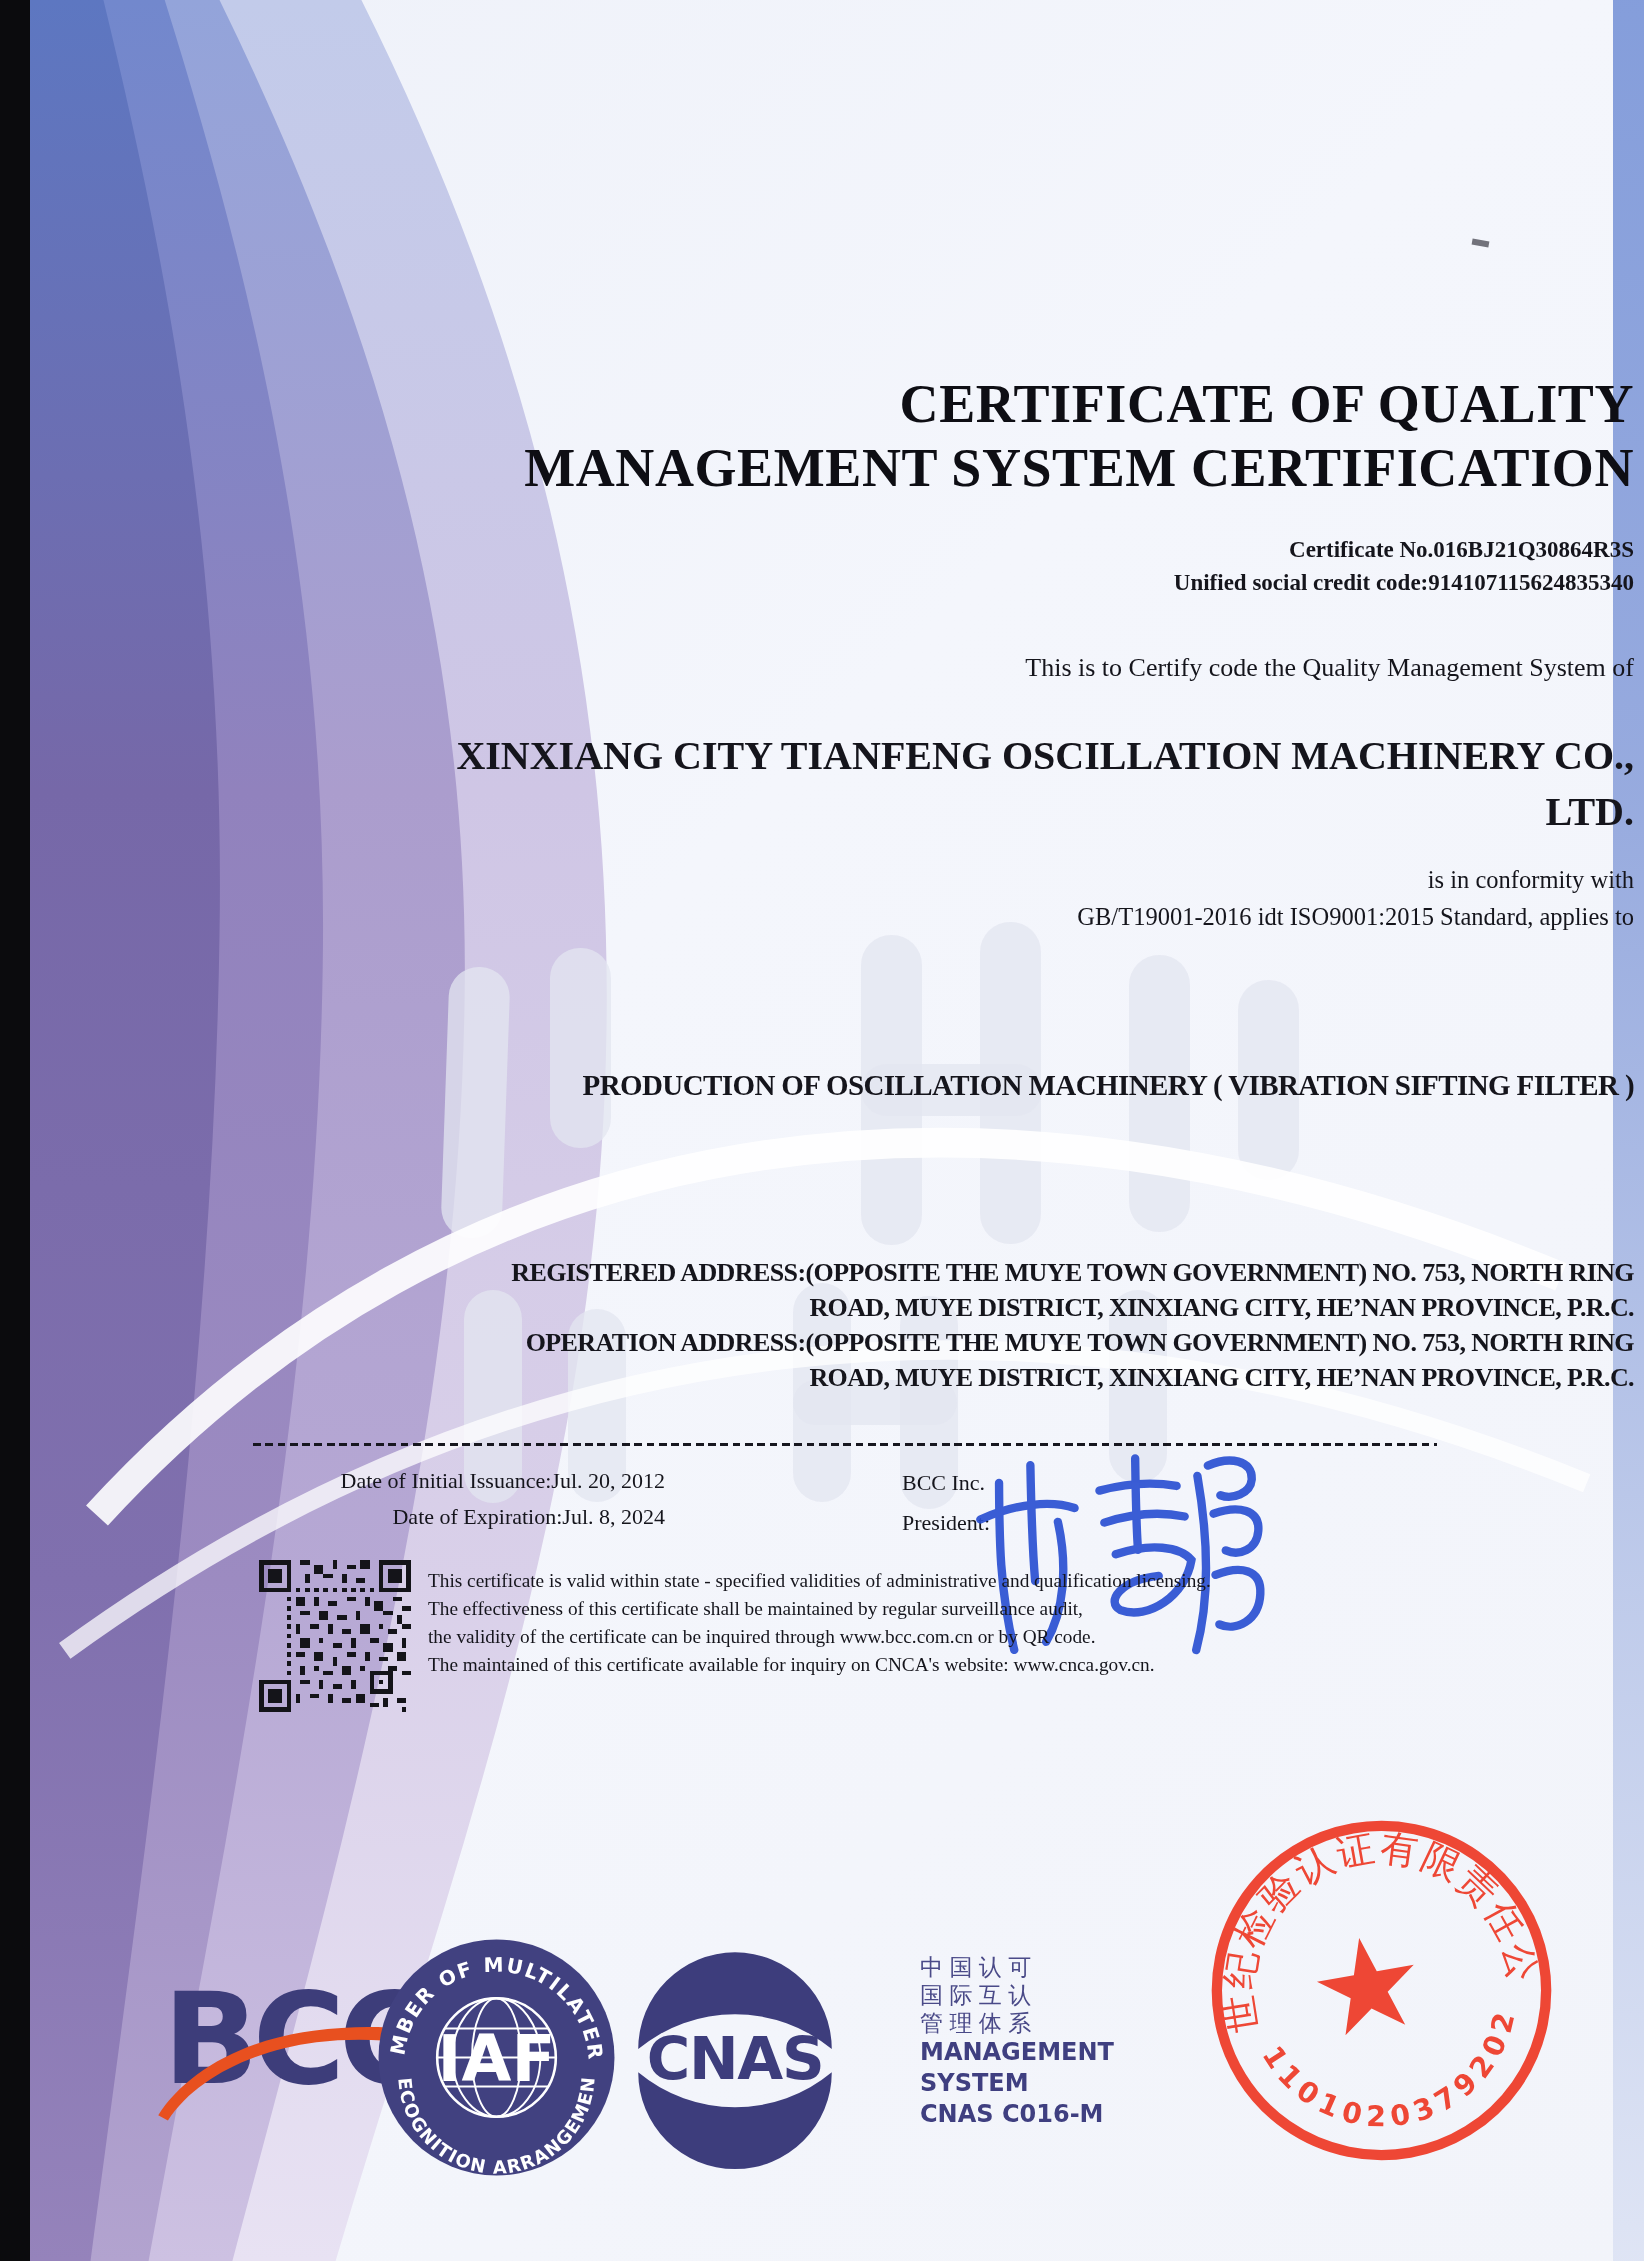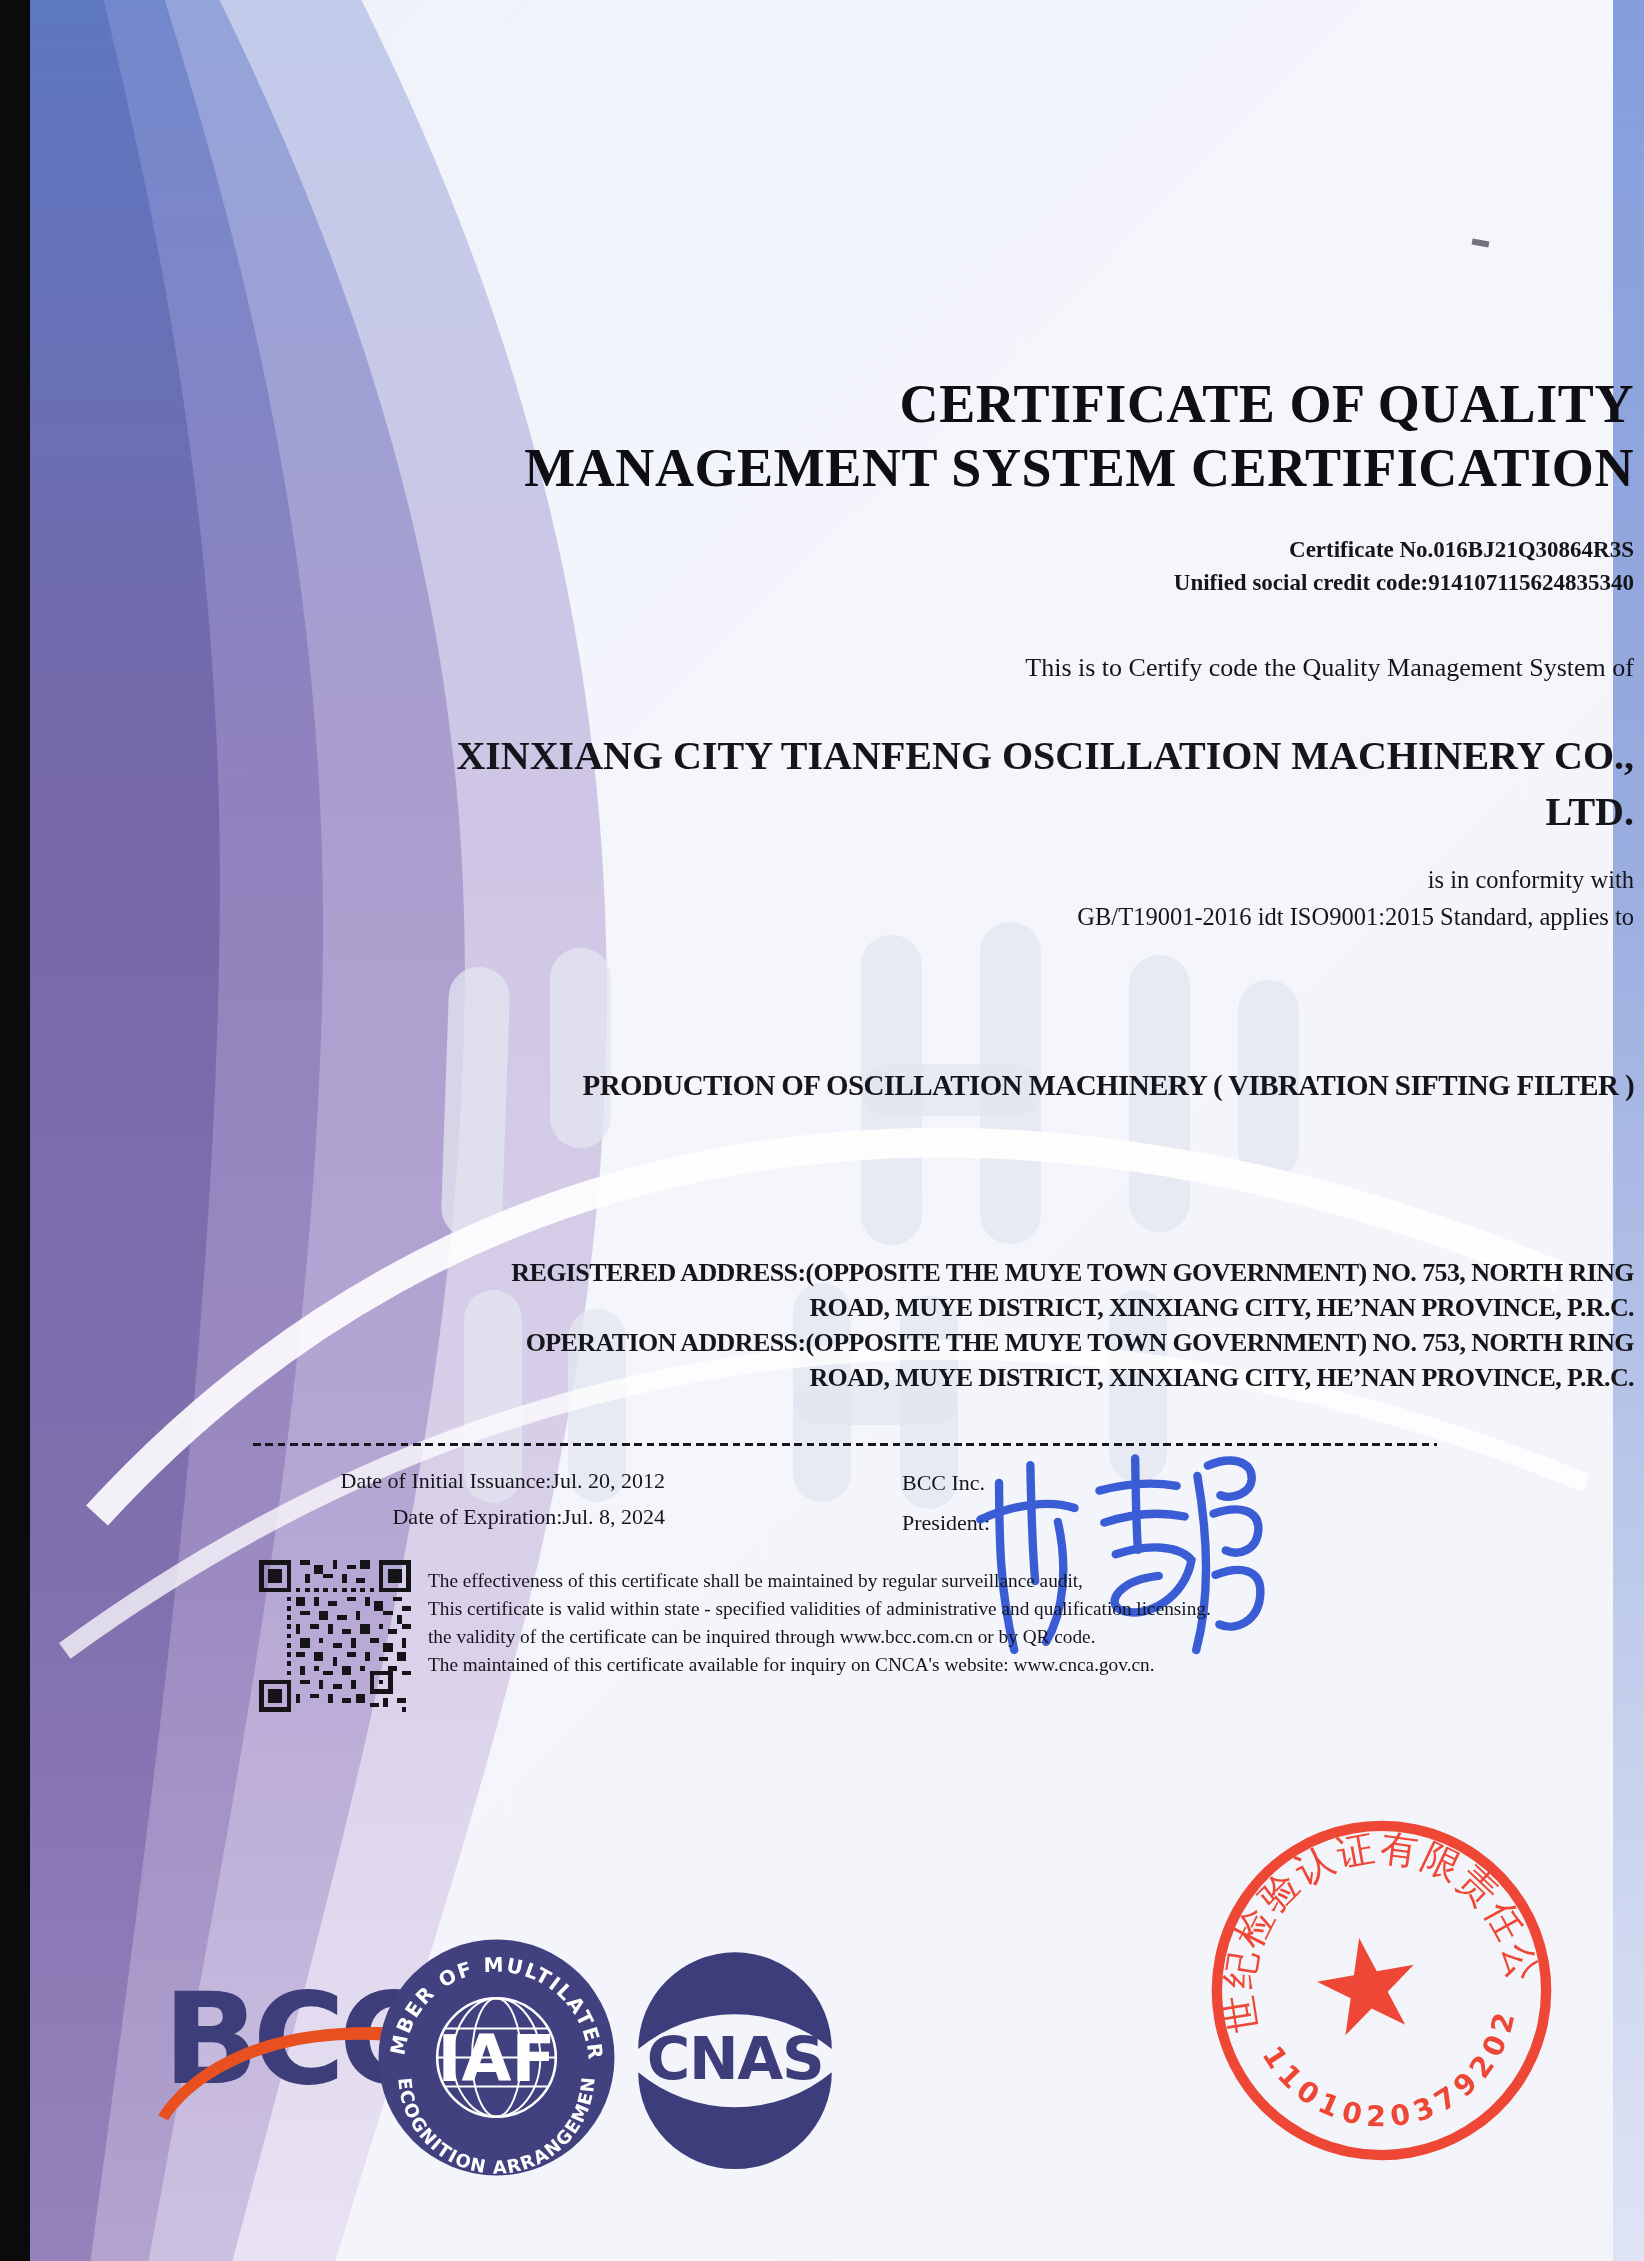--- a/index.html
+++ b/index.html
@@ -241,22 +241,22 @@
         <rect x="18" y="30" width="2" height="1"></rect>
         <rect x="21" y="29" width="2" height="2"></rect>
         <rect x="30" y="30" width="2" height="1"></rect>
         <rect x="24" y="31" width="2" height="1"></rect>
         <rect x="27" y="30" width="1" height="2"></rect>
         <rect x="31" y="32" width="1" height="1"></rect>
     </g>
   </svg>
 
   <div class="abs fineprint">
+    <div>This certificate is valid within state - specified validities of administrative and qualification licensing.</div>
     <div>The effectiveness of this certificate shall be maintained by regular surveillance audit,</div>
-    <div>This certificate is valid within state - specified validities of administrative and qualification licensing.</div>
     <div>the validity of the certificate can be inquired through www.bcc.com.cn or by QR code.</div>
     <div>The maintained of this certificate available for inquiry on CNCA's website: www.cnca.gov.cn.</div>
   </div>
 
   <div class="abs bcc-text">BCC</div>
   <svg class="abs" width="297" height="155" viewBox="0 0 460 240" style="left:155px;top:1968px">
     <path fill="#e8501f" d="M5,228 C 45,165 130,112 245,97 C 330,86 400,92 452,106 L 452,130 C 398,113 325,106 250,115 C 150,128 62,172 20,236 Z"></path>
   </svg>
 
   <svg class="abs" width="245" height="245" viewBox="-190 -190 380 380" style="left:374px;top:1935px">
@@ -281,20 +281,27 @@
     </text>
     <text x="0" y="36" text-anchor="middle" font-size="100" font-weight="bold" fill="#ffffff">IAF</text>
   </svg>
 
   <svg class="abs" width="200" height="239" viewBox="0 0 310 370" style="left:635px;top:1938px">
     <path fill="#3d3d7c" d="M5,172 A 150,150 0 0 1 305,172 A 235,235 0 0 0 5,172 Z"></path>
     <path fill="#3d3d7c" d="M5,208 A 150,150 0 0 0 305,208 A 235,235 0 0 1 5,208 Z"></path>
     <text x="155" y="218" text-anchor="middle" font-size="92" font-weight="bold" fill="#3d3d7c" letter-spacing="-2">CNAS</text>
   </svg>
 
+  <div class="abs cn-block">
+    <div class="cn-line">中国认可</div>
+    <div class="cn-line">国际互认</div>
+    <div class="cn-line">管理体系</div>
+    <div class="en-line">MANAGEMENT SYSTEM</div>
+    <div class="en-line">CNAS C016-M</div>
+  </div>
 
   <svg class="abs" width="439" height="439" viewBox="-340 -340 680 680" style="left:1162px;top:1771px;opacity:.93">
     <g transform="rotate(-10)" fill="#ee3a27">
       <circle r="255" fill="none" stroke="#ee3a27" stroke-width="16"></circle>
       <polygon transform="translate(-20,-6)" points="0,-80 18,-24.8 76.1,-24.7 29.1,9.5 47,64.7 0,30.6 -47,64.7 -29.1,9.5 -76.1,-24.7 -18,-24.8"></polygon>
       <defs>
         <path id="stArc" d="M -192,56 A 200,200 0 1 1 192,56"></path>
         <path id="stSer" d="M -205,42 A 209,209 0 0 0 205,42"></path>
       </defs>
       <text font-size="58" letter-spacing="4">

